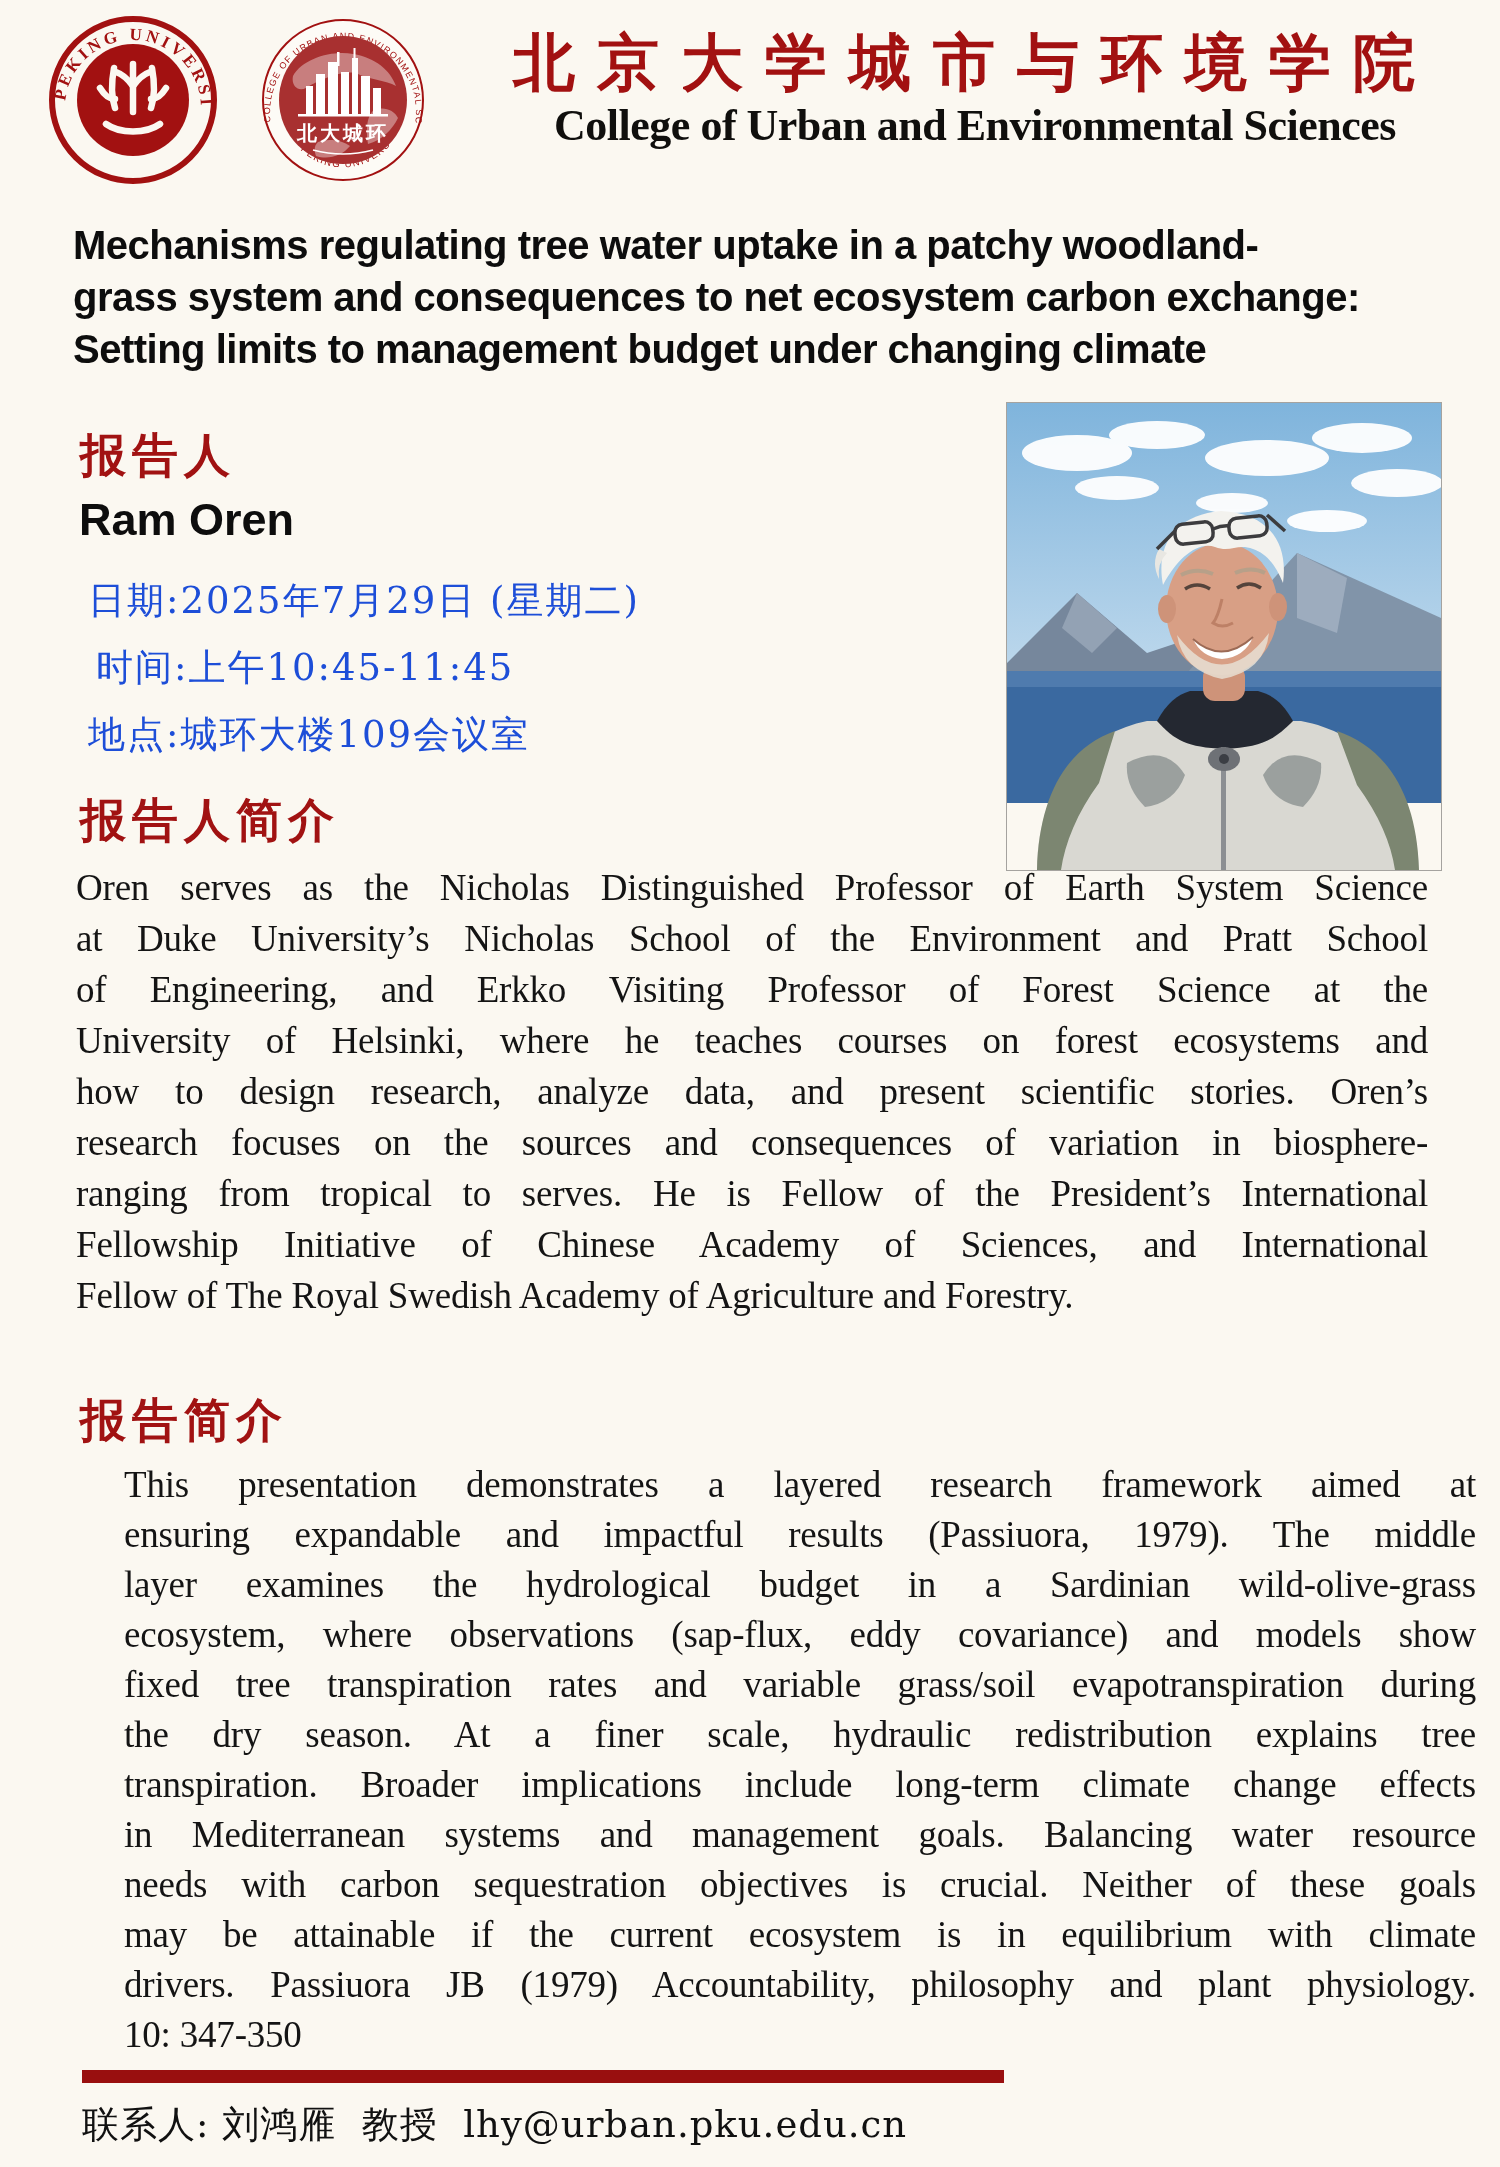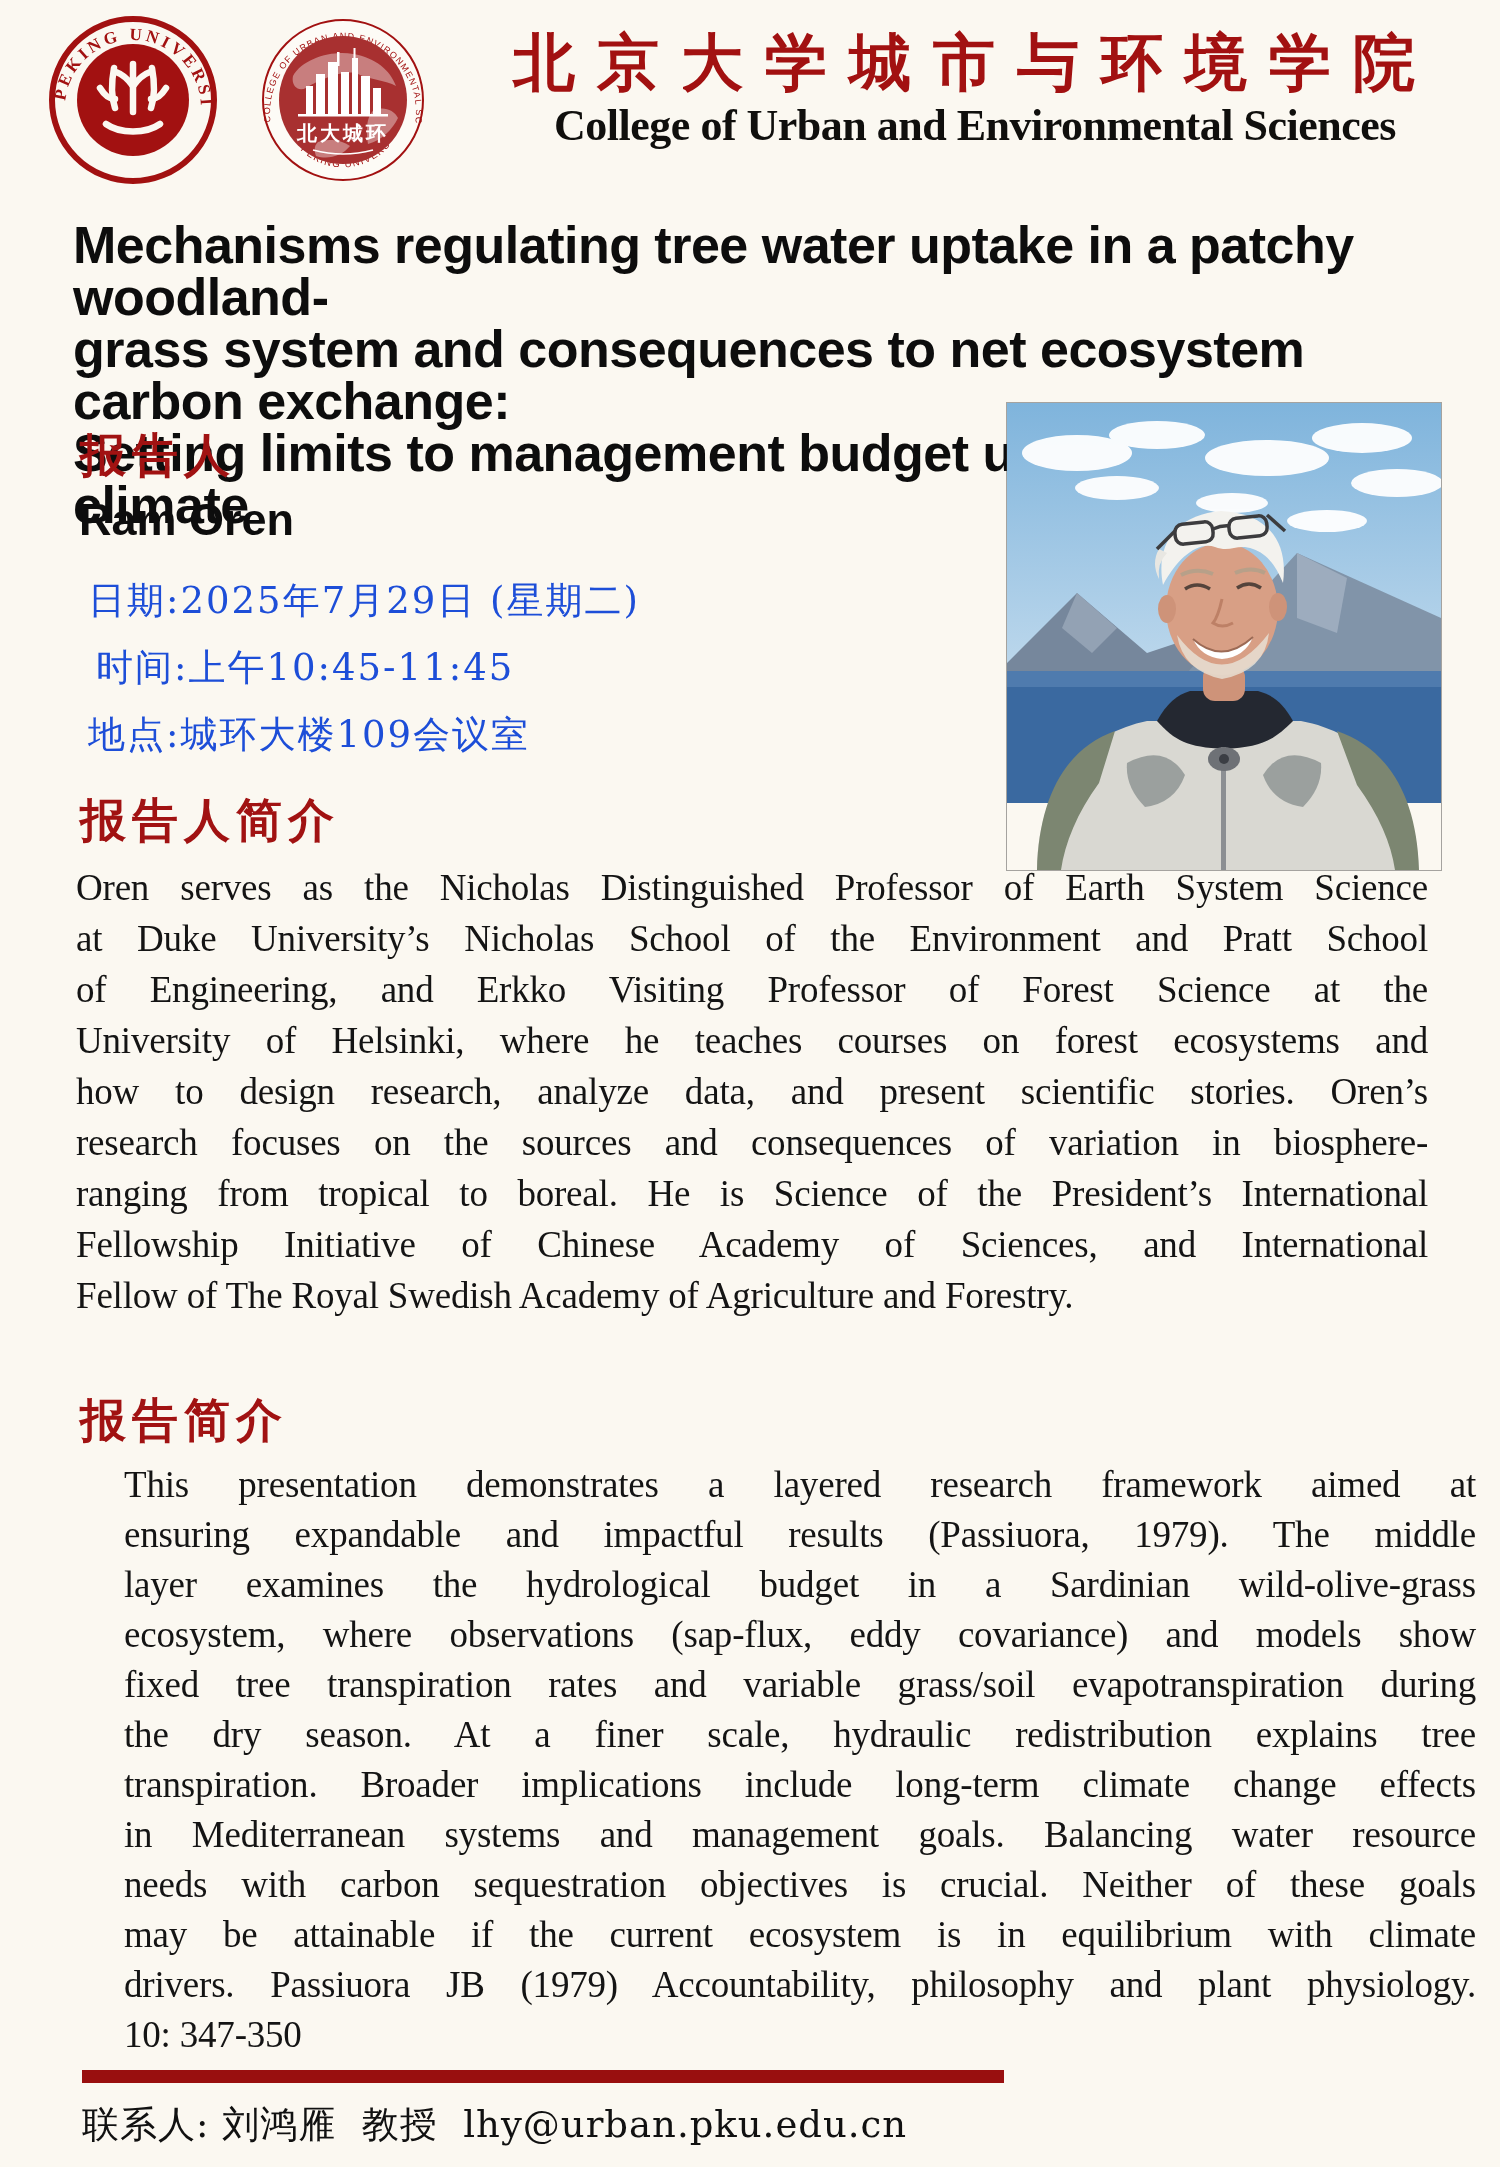--- a/index.html
+++ b/index.html
@@ -24,21 +24,21 @@
   }
   .en-title{
     font-family:"Liberation Serif","DejaVu Serif",serif;
     font-weight:bold;font-size:44px;line-height:52px;color:#100f0d;
     margin-top:2px;letter-spacing:-0.5px;
   }
   
   .talk-title{
     position:absolute;left:73px;top:219px;width:1398px;
     font-family:"Liberation Sans","DejaVu Sans",sans-serif;
-    font-weight:bold;font-size:52px;line-height:52px;
+    font-weight:bold;font-size:40px;line-height:52px;
     letter-spacing:-0.5px;color:#0d0d0d;
   }
   
   .red-head{
     position:absolute;left:80px;
     font-family:"DejaVu Serif","Liberation Serif",serif;
     font-weight:bold;font-size:46px;color:#A11212;
     letter-spacing:6px;white-space:nowrap;
   }
   
@@ -237,21 +237,21 @@
 
   <div class="red-head" style="top:790px;">报告人简介</div>
 
   <div class="para" style="top:862px;">
       <div class="jline">Oren serves as the Nicholas Distinguished Professor of Earth System Science</div>
       <div class="jline">at Duke University’s Nicholas School of the Environment and Pratt School</div>
       <div class="jline">of Engineering, and Erkko Visiting Professor of Forest Science at the</div>
       <div class="jline">University of Helsinki, where he teaches courses on forest ecosystems and</div>
       <div class="jline">how to design research, analyze data, and present scientific stories. Oren’s</div>
       <div class="jline">research focuses on the sources and consequences of variation in biosphere-</div>
-      <div class="jline">ranging from tropical to boreal. He is Science of the President’s International</div>
+      <div class="jline">ranging from tropical to serves. He is Fellow of the President’s International</div>
       <div class="jline">Fellowship Initiative of Chinese Academy of Sciences, and International</div>
       <div class="jline jline-last">Fellow of The Royal Swedish Academy of Agriculture and Forestry.</div>
     </div>
 
   <div class="red-head" style="top:1390px;">报告简介</div>
 
   <div class="para para-abstract" style="top:1460px;">
       <div class="jline">This presentation demonstrates a layered research framework aimed at</div>
       <div class="jline">ensuring expandable and impactful results (Passiuora, 1979). The middle</div>
       <div class="jline">layer examines the hydrological budget in a Sardinian wild-olive-grass</div>

